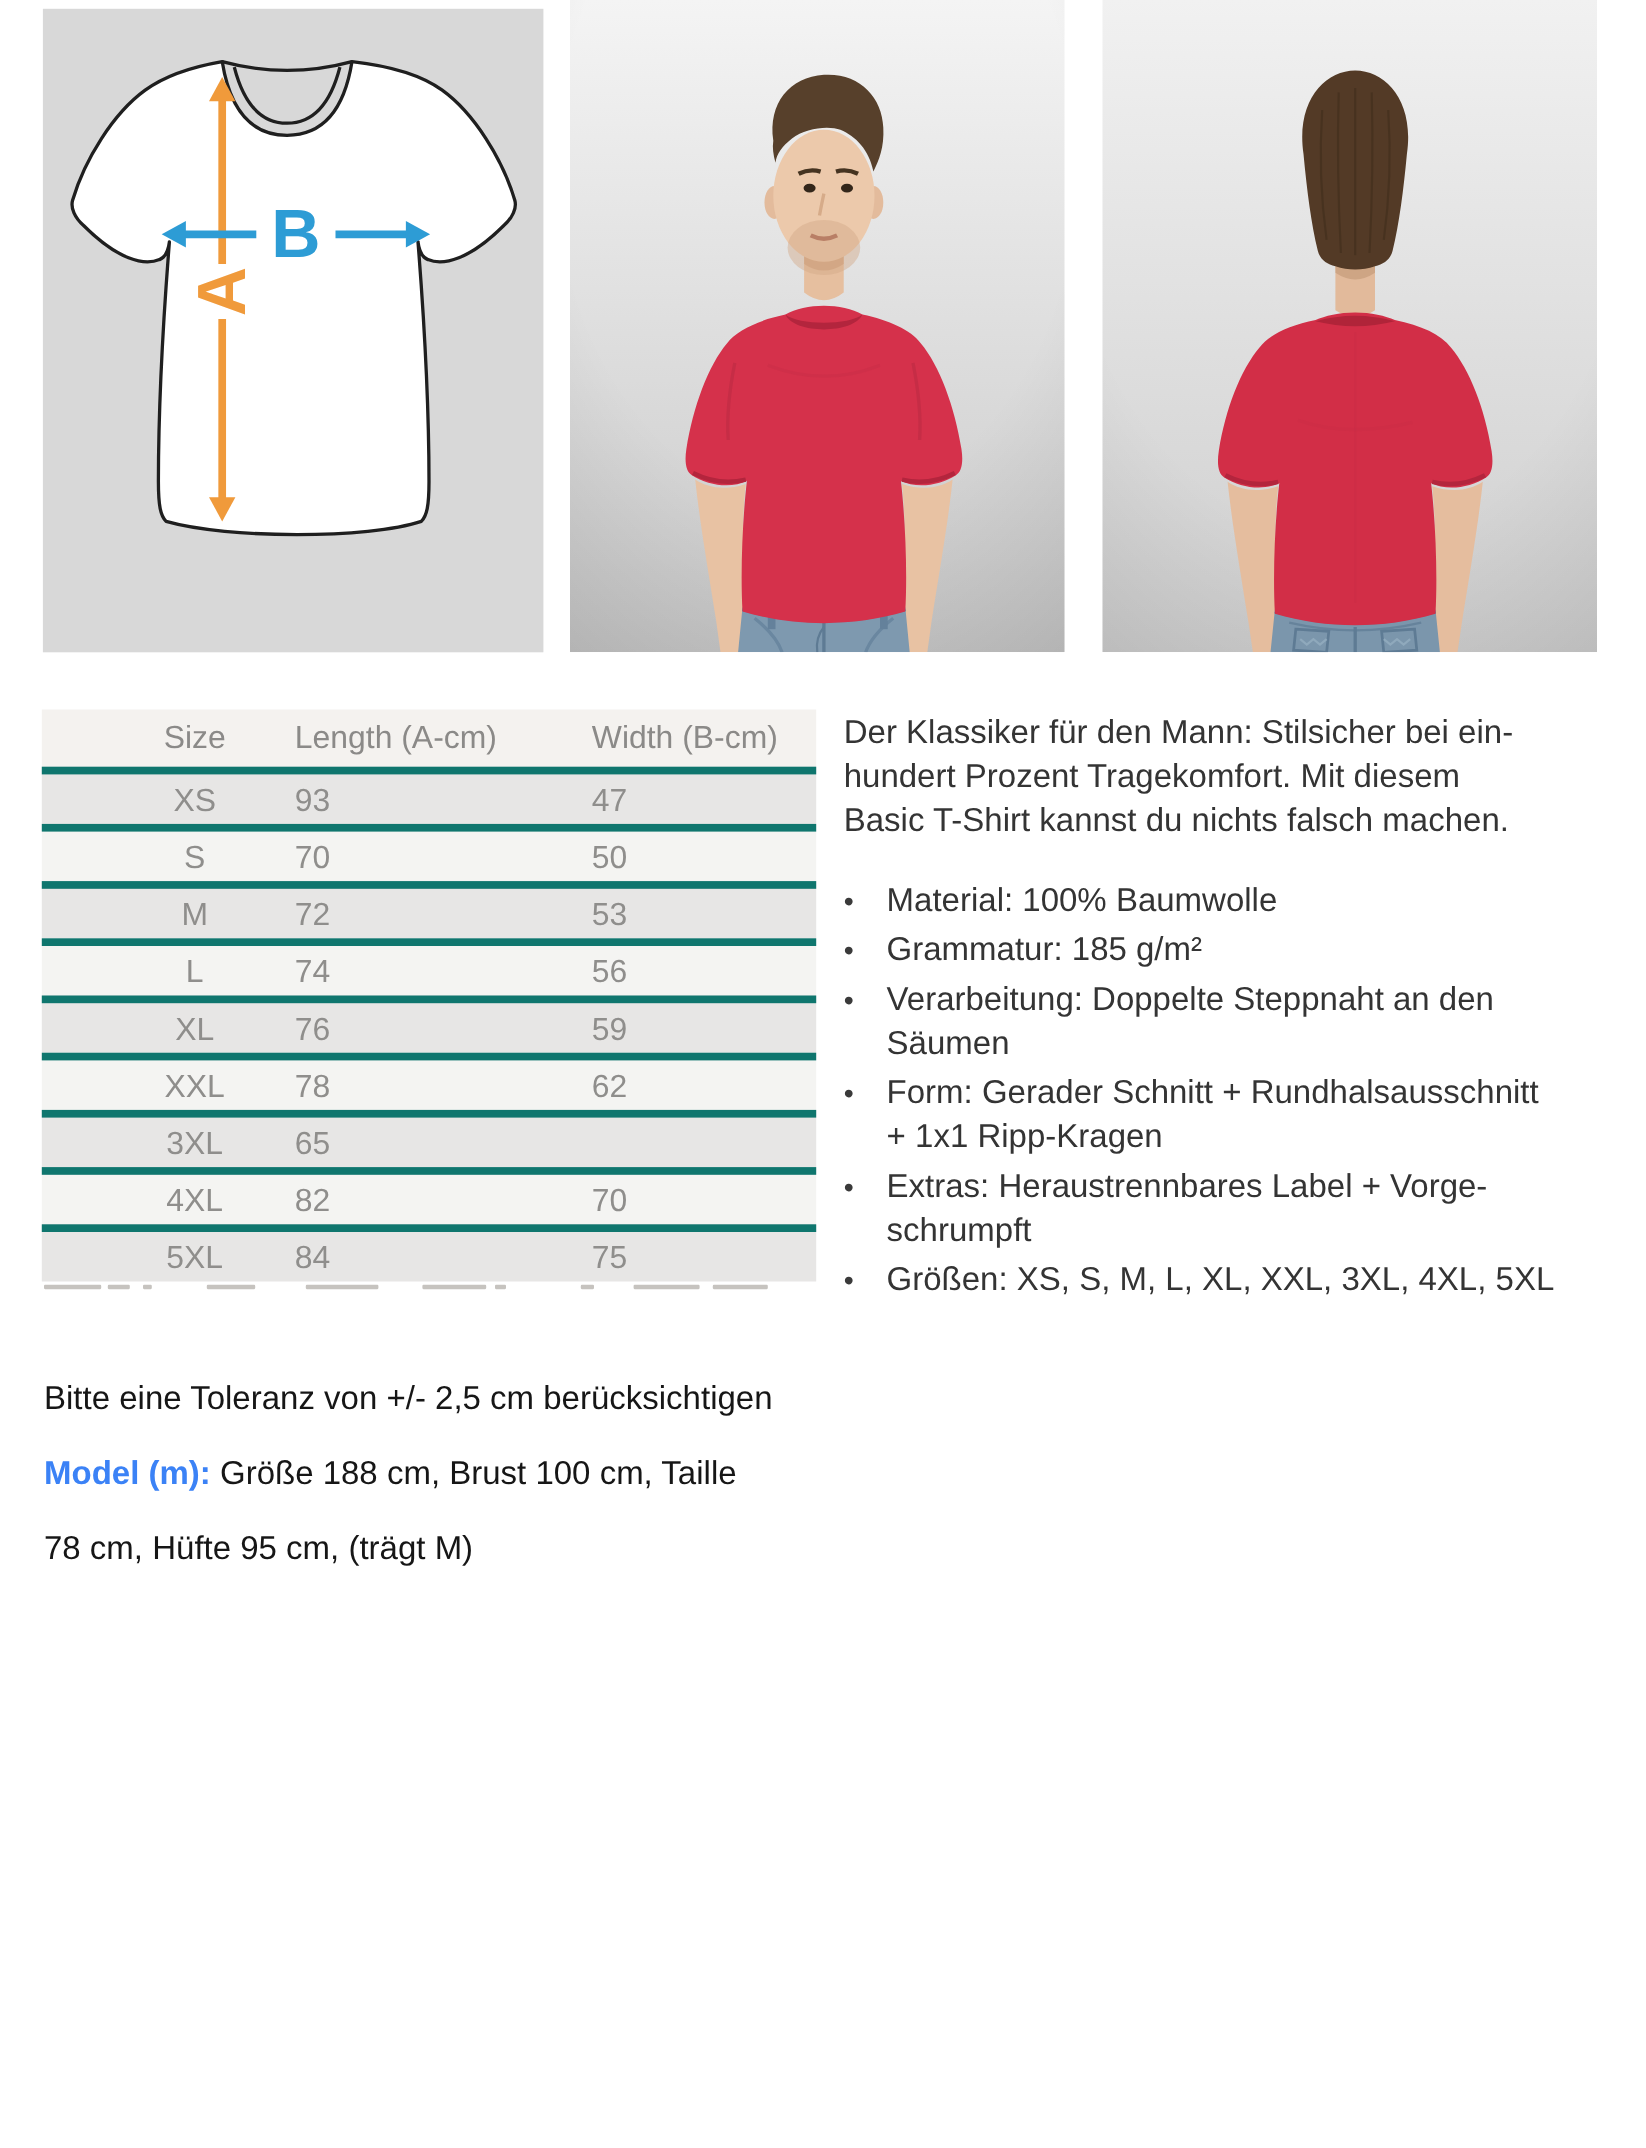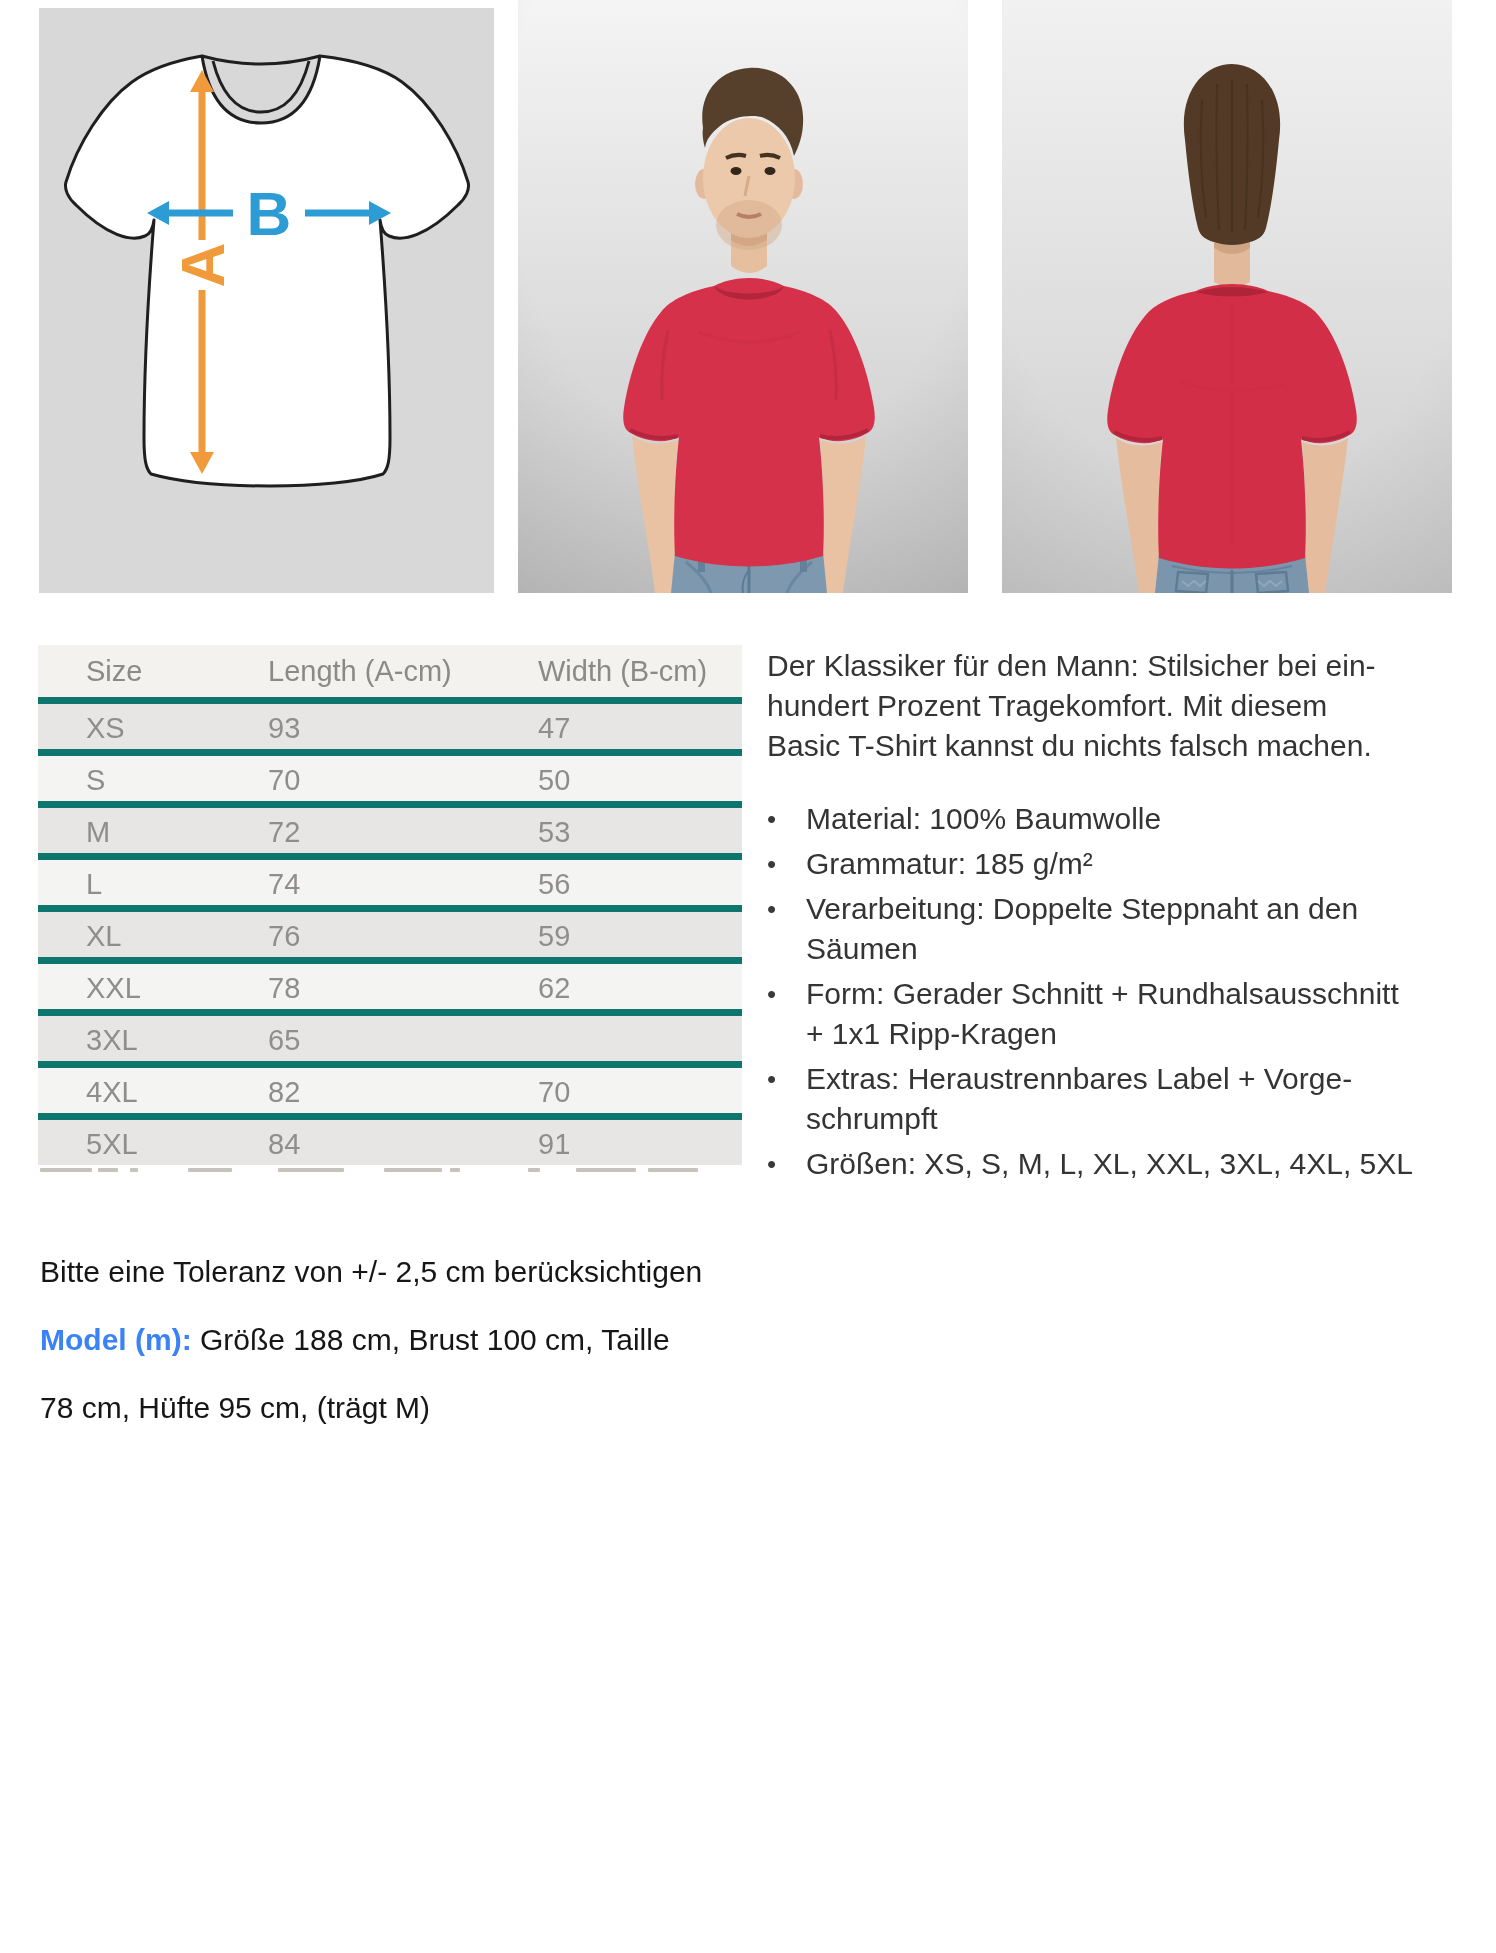--- a/index.html
+++ b/index.html
@@ -14,21 +14,21 @@
   .panel-back    { left:1002px; top:0; width:450px; height:593px; }
   .panel svg { display:block; }
 
   
   .size-table { position:absolute; left:38px; top:645px; width:704px; font-size:29px; color:#8f8e8c; }
   .t-row { display:grid; grid-template-columns:230px 270px 1fr; height:52px; line-height:52px; }
   .t-head { background:#f4f2ef; color:#8b8a88; }
   .t-body .t-row { border-top:7px solid #0f766e; line-height:49px; }
   .t-body .t-row:nth-child(odd)  { background:#e7e6e5; }
   .t-body .t-row:nth-child(even) { background:#f4f4f2; }
-  .t-row > div:first-child { padding-left:48px; }
+  .t-row > div:first-child { padding-left:48px;text-align:center; }
 
   
   .cutoff { position:absolute; left:38px; top:1168px; width:704px; height:6px; }
   .cutoff i { position:absolute; top:0; height:4px; background:#c6c3bf; border-radius:1px; }
 
   
   .description { position:absolute; left:767px; top:646px; width:680px; color:#343434; font-size:30px; line-height:40px; }
   .description .line { white-space:nowrap; }
   .bullets { margin-top:33px; list-style:none; }
   .bullets li { display:flex; margin-bottom:5px; }
@@ -234,21 +234,21 @@
           <div>65</div>
       </div>
       <div class="t-row">
         <div>4XL</div>
           <div>82</div>
           <div>70</div>
       </div>
       <div class="t-row">
         <div>5XL</div>
           <div>84</div>
-          <div>91</div>
+          <div>75</div>
       </div>
     </div>
   </div>
 
   <div class="cutoff">
     <i style="left:2px;width:52px"></i>
       <i style="left:60px;width:20px"></i>
       <i style="left:92px;width:8px"></i>
     <i style="left:150px;width:44px"></i>
       <i style="left:240px;width:66px"></i>

